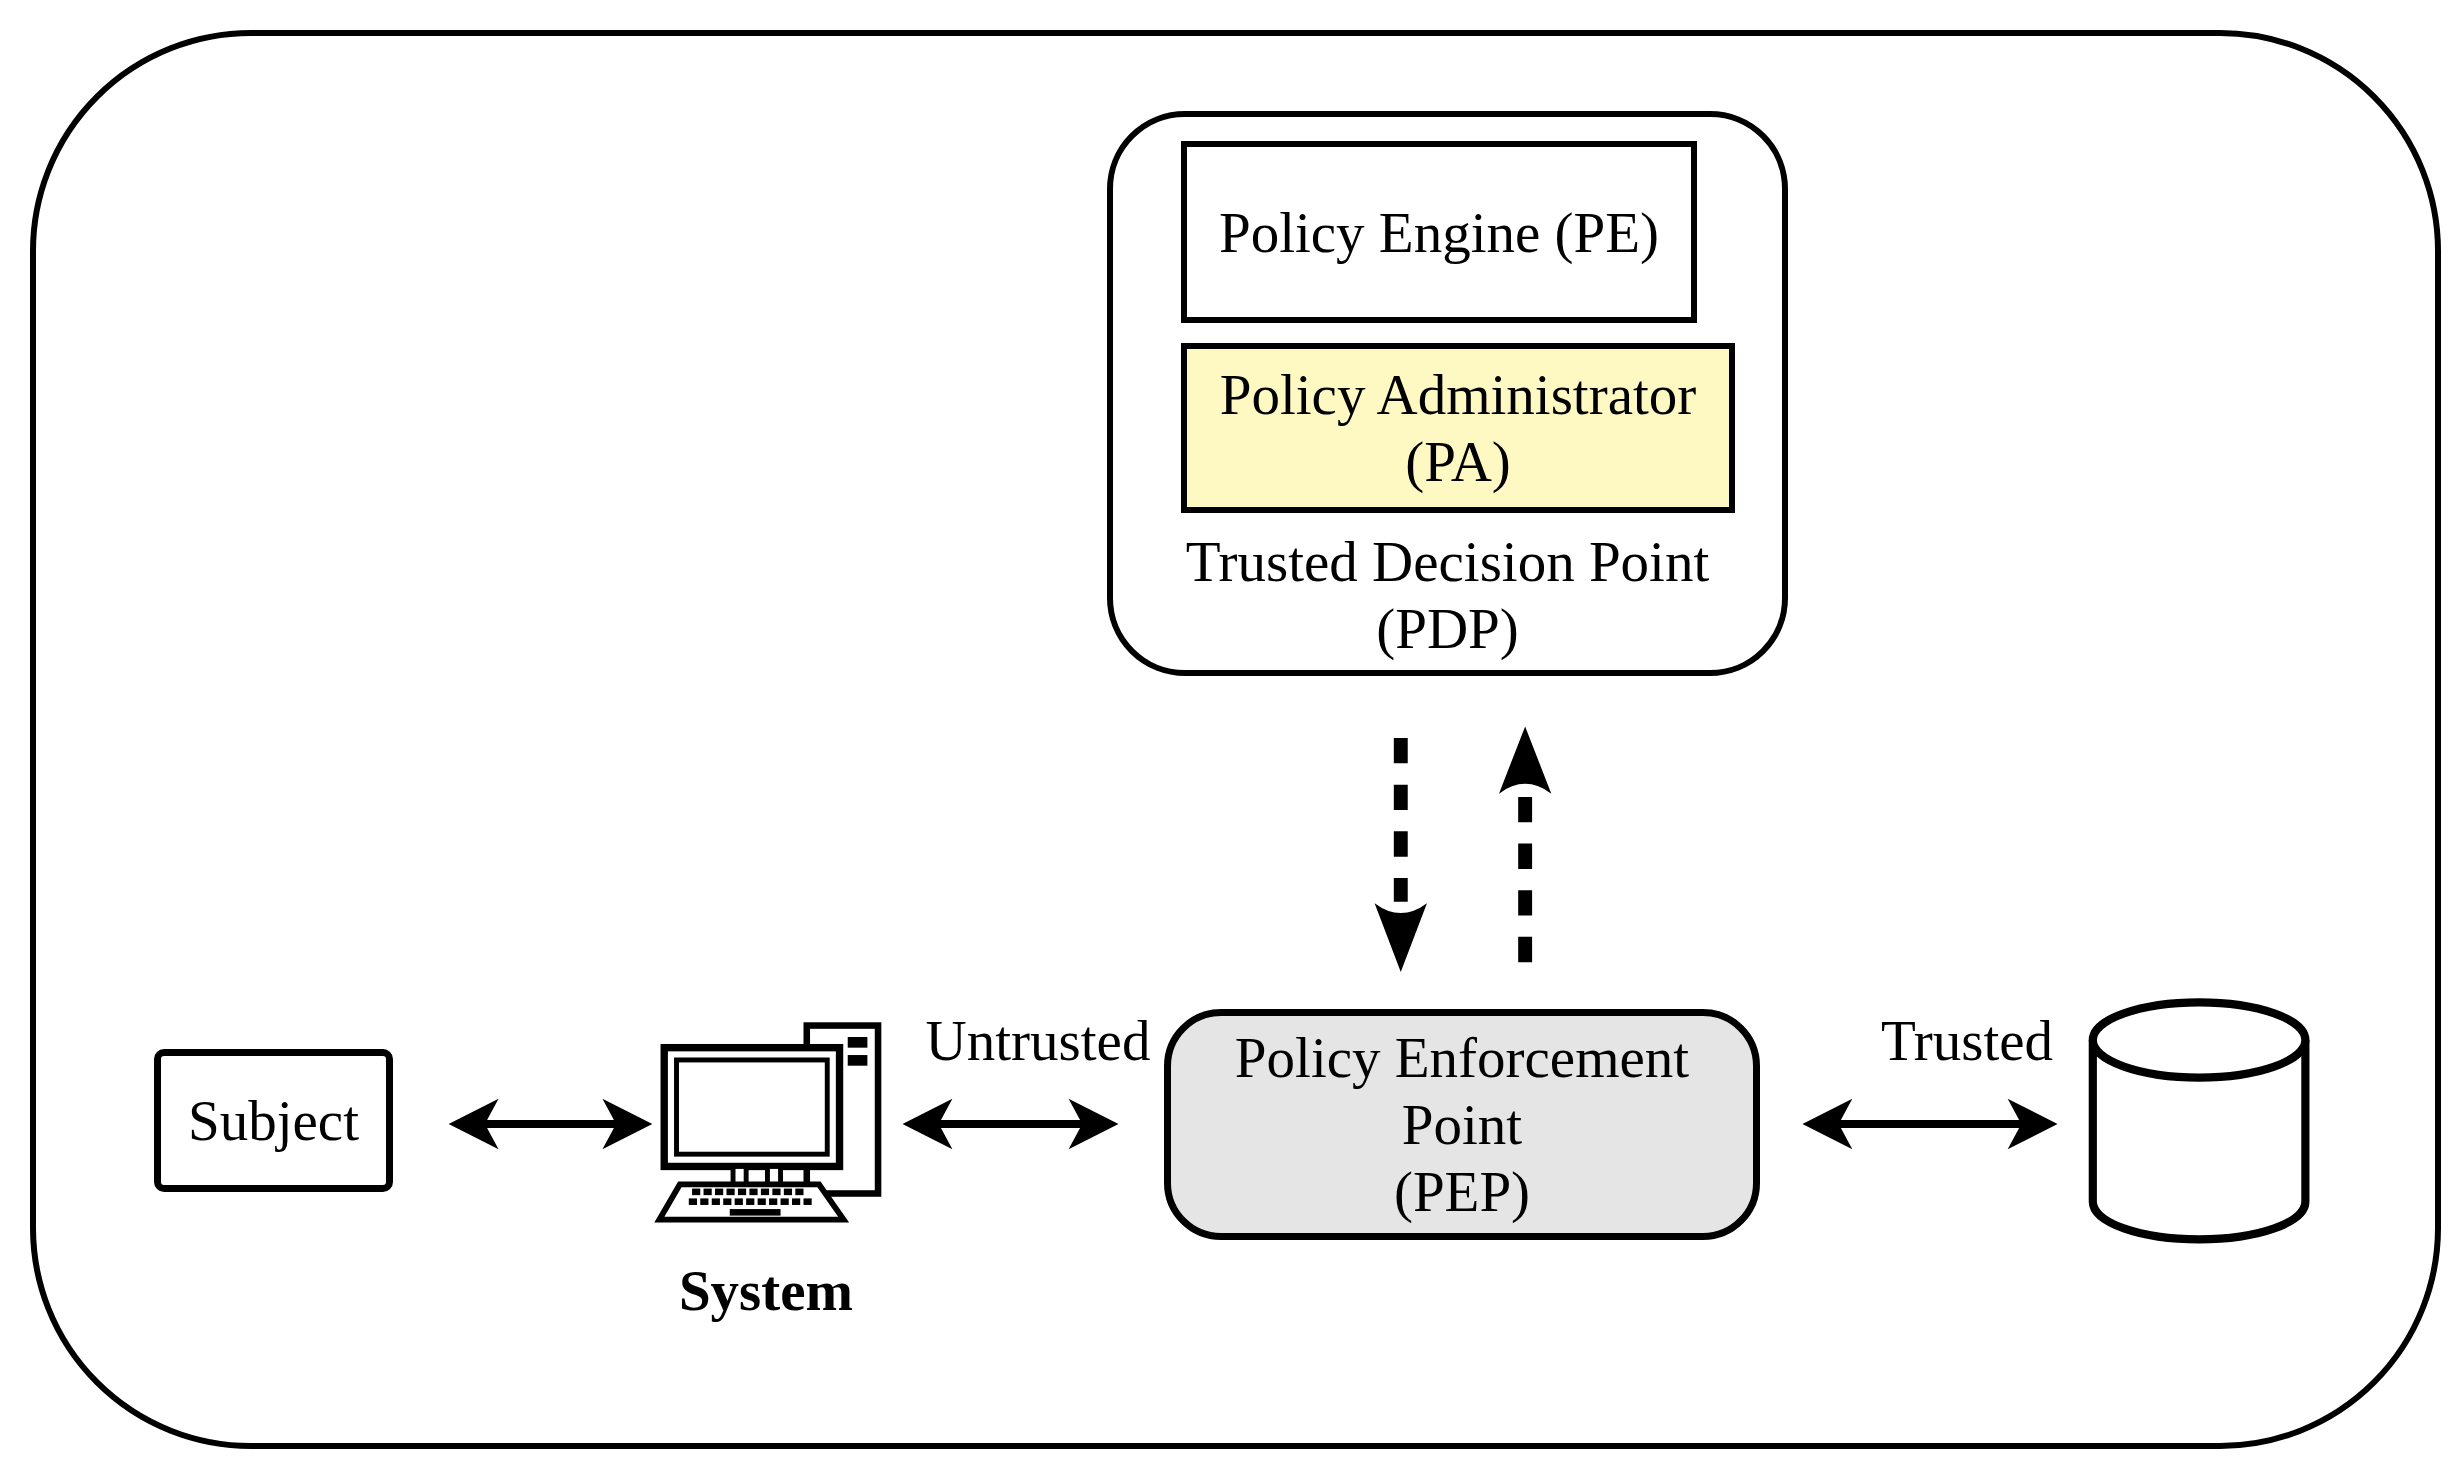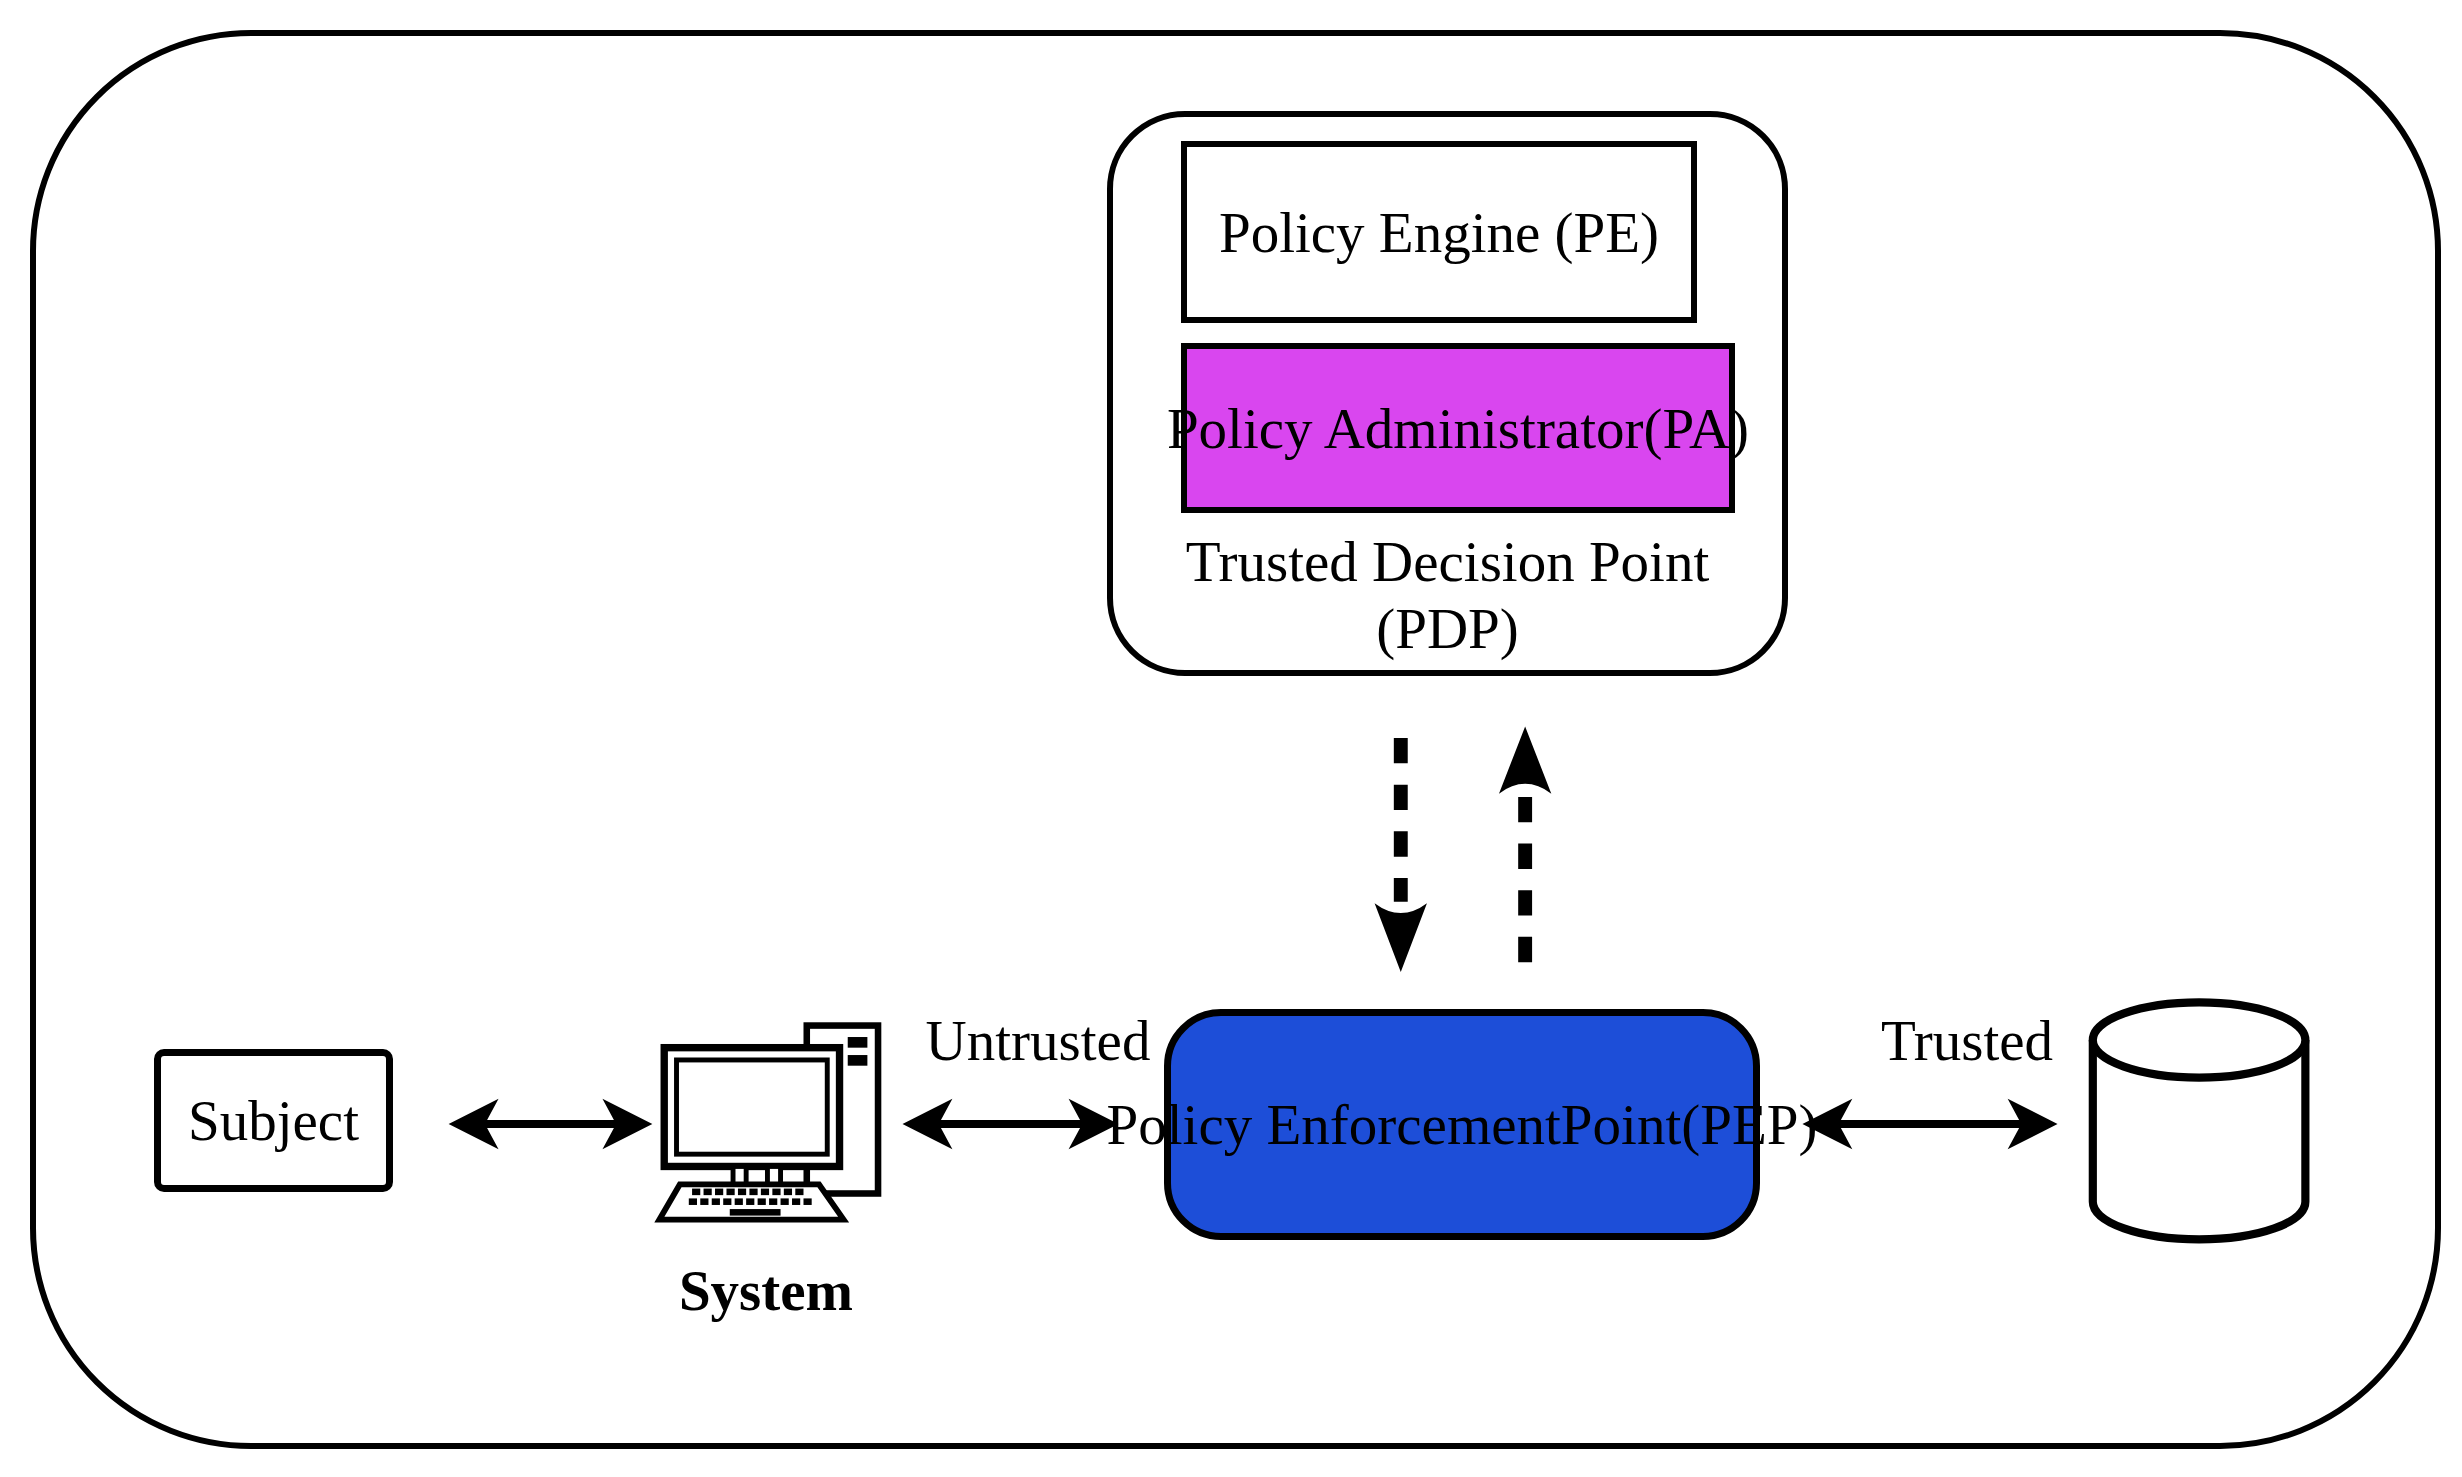--- a/index.html
+++ b/index.html
@@ -42,37 +42,37 @@
     box-sizing: border-box;
     border: 6.5px solid #000;
     background: #fff;
     display: flex; align-items: center; justify-content: center;
   }
   .pa-box {
     left: 1181px; top: 343px;
     width: 554px; height: 170px;
     box-sizing: border-box;
     border: 6.5px solid #000;
-    background: #d946ef;
-    display: flex; flex-direction: row; align-items: center; justify-content: center;
+    background: #fef9c3;
+    display: flex; flex-direction: column; align-items: center; justify-content: center;
   }
   .pdp-label {
     left: 1107px; top: 528px;
     width: 681px;
     text-align: center;
   }
   
   .pep-box {
     left: 1164px; top: 1009px;
     width: 596px; height: 231px;
     box-sizing: border-box;
     border: 7.4px solid #000;
     border-radius: 57px;
-    background: #1d4ed8;
-    display: flex; flex-direction: row; align-items: center; justify-content: center;
+    background: #e5e5e5;
+    display: flex; flex-direction: column; align-items: center; justify-content: center;
   }
   
   .subject-box {
     left: 154px; top: 1049px;
     width: 239px; height: 143px;
     box-sizing: border-box;
     border: 7.4px solid #000;
     border-radius: 10px;
     background: #fff;
     display: flex; align-items: center; justify-content: center;

